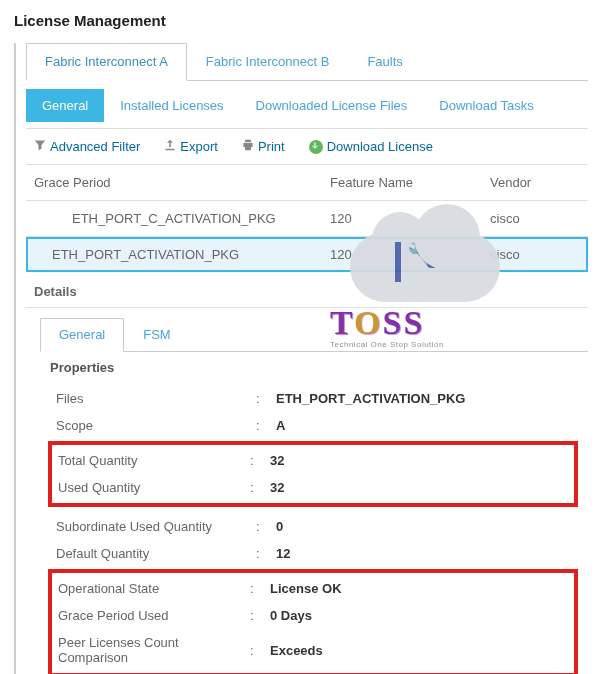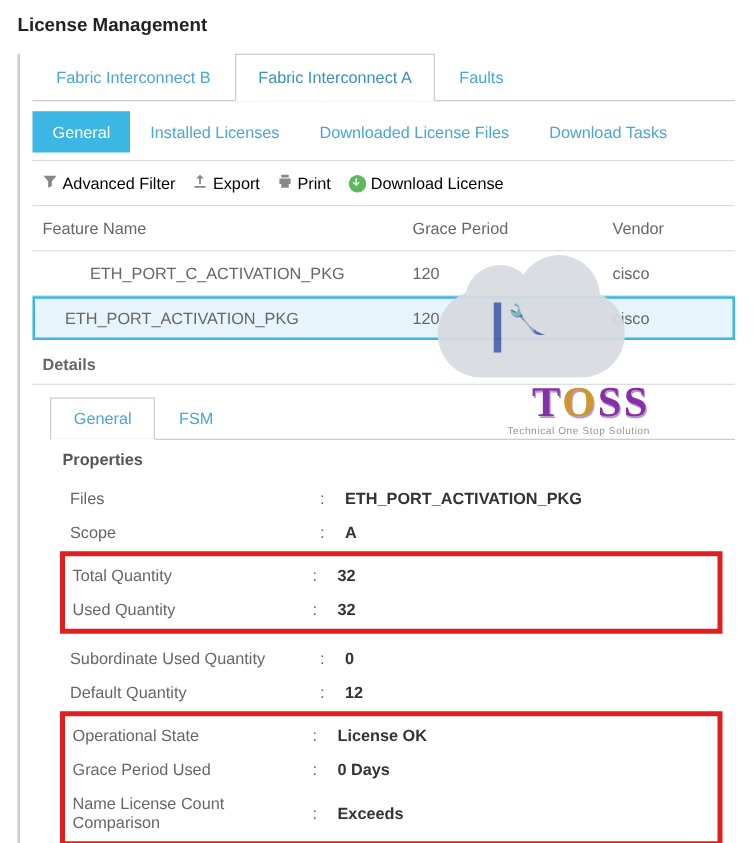--- a/index.html
+++ b/index.html
@@ -28,23 +28,23 @@
   .tabs-sub { display: flex; background: #fff; }
   .tabs-sub .tab {
     padding: 9px 16px; color: #4aa6d6; cursor: pointer;
   }
   .tabs-sub .tab.active {
     background: #3cb6e3; color: #fff;
   }
 
   
   .toolbar {
-    display: flex; align-items: center; gap: 14px;
+    display: flex; align-items: center; gap: 24px;
     padding: 10px 8px; border-top: 1px solid #ddd; border-bottom: 1px solid #ddd;
-    color: #000000; margin-top: 6px;
+    color: #0369a1; margin-top: 6px;
   }
   .toolbar .tbtn { display: flex; align-items: center; gap: 4px; cursor: pointer; }
   .toolbar svg { width: 12px; height: 12px; fill: #888; }
   .dl-icon {
     width: 14px; height: 14px; border-radius: 50%; background: #5fb85f;
     display: inline-flex; align-items: center; justify-content: center;
   }
   .dl-icon svg { width: 9px; height: 9px; fill: #fff; }
 
   
@@ -91,21 +91,21 @@
 
   .redbox {
     border: 4px solid #e21e1e;
     margin: 2px 10px 6px 22px;
     padding: 2px 6px;
   }
   .redbox .prow { grid-template-columns: 192px 14px 1fr; }
 
   
   .toss {
-    position: absolute; left: 330px; top: 232px; width: 190px; text-align: right;
+    position: absolute; left: 330px; top: 232px; width: 190px; text-align: left;
     pointer-events: none; opacity: 0.92;
   }
   .toss .cloud {
     width: 150px; height: 70px; margin: 0 auto 4px;
     background: #d7dbe0; border-radius: 40px;
     position: relative;
   }
   .toss .cloud::before, .toss .cloud::after {
     content: ""; position: absolute; background: #d7dbe0; border-radius: 50%;
   }
@@ -133,22 +133,22 @@
 </style>
 </head>
 <body>
 
 <div class="page wrap">
   <div class="page-title">License Management</div>
 
   <div class="panel-border">
 
     <div class="tabs-outer">
+      <div class="tab active">Fabric Interconnect A</div>
       <div class="tab">Fabric Interconnect B</div>
-      <div class="tab active">Fabric Interconnect A</div>
       <div class="tab">Faults</div>
     </div>
 
     <div class="tabs-sub">
       <div class="tab active">General</div>
       <div class="tab">Installed Licenses</div>
       <div class="tab">Downloaded License Files</div>
       <div class="tab">Download Tasks</div>
     </div>
 
@@ -175,22 +175,22 @@
         <span class="dl-icon">
             <svg viewBox="0 0 16 16">
               <path d="M8 1v8l3-3 1 1-5 5-5-5 1-1 3 3V1z"></path>
             </svg>
           </span>
         <span>Download License</span>
       </div>
     </div>
 
     <div class="thead">
+      <div>Grace Period</div>
       <div>Feature Name</div>
-      <div>Grace Period</div>
       <div>Vendor</div>
     </div>
 
     <div class="trow">
       <div class="c1">ETH_PORT_C_ACTIVATION_PKG</div>
       <div>120</div>
       <div>cisco</div>
     </div>
     <div class="trow selected">
       <div class="c1">ETH_PORT_ACTIVATION_PKG</div>
@@ -251,21 +251,21 @@
         <div class="label">Operational State</div>
         <div class="colon">:</div>
         <div class="value">License OK</div>
       </div>
       <div class="prow">
         <div class="label">Grace Period Used</div>
         <div class="colon">:</div>
         <div class="value">0 Days</div>
       </div>
       <div class="prow">
-        <div class="label">Name License Count Comparison</div>
+        <div class="label">Peer Licenses Count Comparison</div>
         <div class="colon">:</div>
         <div class="value">Exceeds</div>
       </div>
     </div>
 
   </div>
 
   <div class="toss">
     <div class="cloud">
       <div class="tools">

